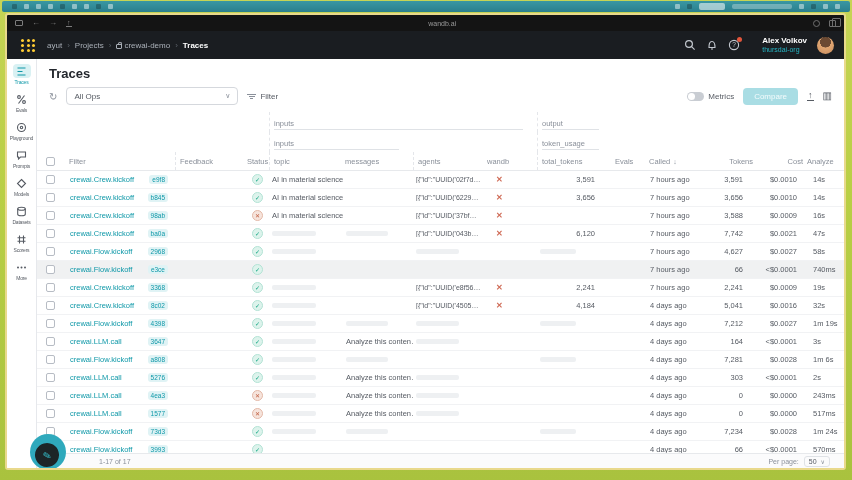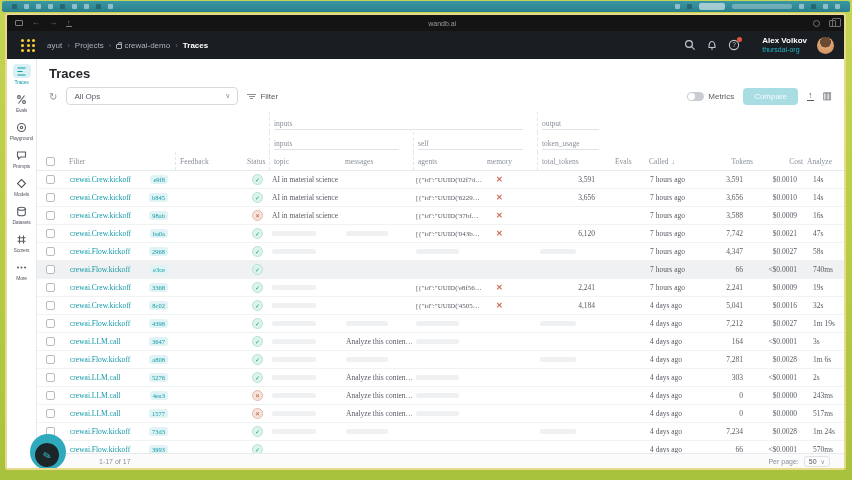--- a/index.html
+++ b/index.html
@@ -69,21 +69,21 @@
   .tb-spacer { flex:1; }
   .toggle { display:flex; align-items:center; gap:4px; font-size:8px; color:#565b63; }
   .switch { width:17px; height:9px; background:#c9cdd3; border-radius:5px; position:relative; }
   .switch::after { content:""; position:absolute; left:1px; top:1px; width:7px; height:7px; border-radius:50%; background:#fff; }
   .compare-btn { background:#a9dde4; color:#f4fbfc; border:none; border-radius:4px; font-size:8px; padding:4px 11px; font-family:inherit; }
   .export { font-size:9px; color:#565b63; border-bottom:1px solid #565b63; padding:0 1px; line-height:9px; }
   .cols-ic { font-size:10px; color:#565b63; line-height:10px; }
 
   
   .tablewrap { flex:1; overflow:hidden; min-height:0; }
-  .grid-row { display:grid; grid-template-columns:26px 108px 70px 24px 74px 70px 72px 52px 76px 34px 52px 56px 50px 46px; align-items:center; padding-left:4px;font-family:Liberation Serif, serif; }
+  .grid-row { display:grid; grid-template-columns:26px 108px 70px 24px 74px 70px 72px 52px 76px 34px 52px 56px 50px 46px; align-items:center; padding-left:4px; }
   .ghr { height:20px; font-size:7.5px; color:#8a909a; }
   .ghr .gcell { height:100%; display:flex; align-items:flex-end; padding:0 14px 2px 4px; border-left:1px dashed #e4e6ea; }
   .ghr .gcell .ul { width:100%; border-bottom:1px solid #dfe2e6; padding-bottom:1px; }
   .colh { height:19px; border-bottom:1px solid #e7e9ec; font-size:7.5px; color:#8a909a; }
   .colh .hc { padding:0 2px; white-space:nowrap; overflow:hidden; }
   .colh .dash { border-left:1px dashed #e4e6ea; height:100%; display:flex; align-items:center; padding-left:4px;text-align:right; }
   .r { text-align:right; }
   .sort-arrow { font-size:7px; color:#8a909a; margin-left:3px; }
 
   .trow { height:18px; border-bottom:1px solid #f1f2f4; font-size:7.5px; color:#565b63; }
@@ -312,38 +312,35 @@
               <span class="ul">output</span>
             </div>
           <div style="grid-column:10/15"></div>
         </div>
 
         <div class="grid-row ghr">
           <div style="grid-column:1/5"></div>
           <div class="gcell" style="grid-column:5/7">
               <span class="ul">inputs</span>
             </div>
-          <div class="gcell" style="grid-column:7/9">
-              <span class="ul">self</span>
-            </div>
           <div class="gcell" style="grid-column:9/10">
               <span class="ul">token_usage</span>
             </div>
           <div style="grid-column:10/15"></div>
         </div>
 
         <div id="colhead" class="grid-row colh">
             <span class="checkbox"></span>
             <div class="hc">Filter</div>
             <div class="hc dash">Feedback</div>
             <div class="hc">Status</div>
             <div class="hc dash">topic</div>
             <div class="hc">messages</div>
             <div class="hc dash">agents</div>
-            <div class="hc">memory</div>
+            <div class="hc">wandb</div>
             <div class="hc dash r c-total">total_tokens</div>
             <div class="hc">Evals</div>
             <div class="hc">Called<span class="sort-arrow">↓</span></div>
             <div class="hc r c-tokens">Tokens</div>
             <div class="hc r c-cost">Cost</div>
             <div class="hc c-lat">Analyze</div>
           </div>
         <div id="rows">
             <div class="grid-row trow">
               <span class="checkbox"></span>
@@ -449,21 +446,21 @@
               <div class="cell "></div>
               <div class="cell mono">
                 <div class="gbar"></div>
               </div>
               <div class="cell "></div>
               <div class="cell r c-total">
                 <div class="gbar"></div>
               </div>
               <div class="cell "><span class="uavatar"></span></div>
               <div class="cell ">7 hours ago</div>
-              <div class="cell r c-tokens">4,347</div>
+              <div class="cell r c-tokens">4,627</div>
               <div class="cell r c-cost">$0.0027</div>
               <div class="cell c-lat">58s</div>
             </div>
             <div class="grid-row trow hl">
               <span class="checkbox"></span>
               <div class="cell tname-cell">
                 <span class="tname">crewai.Flow.kickoff</span>
                 <span class="tbadge">e3ce</span>
               </div>
               <div class="cell "></div>

